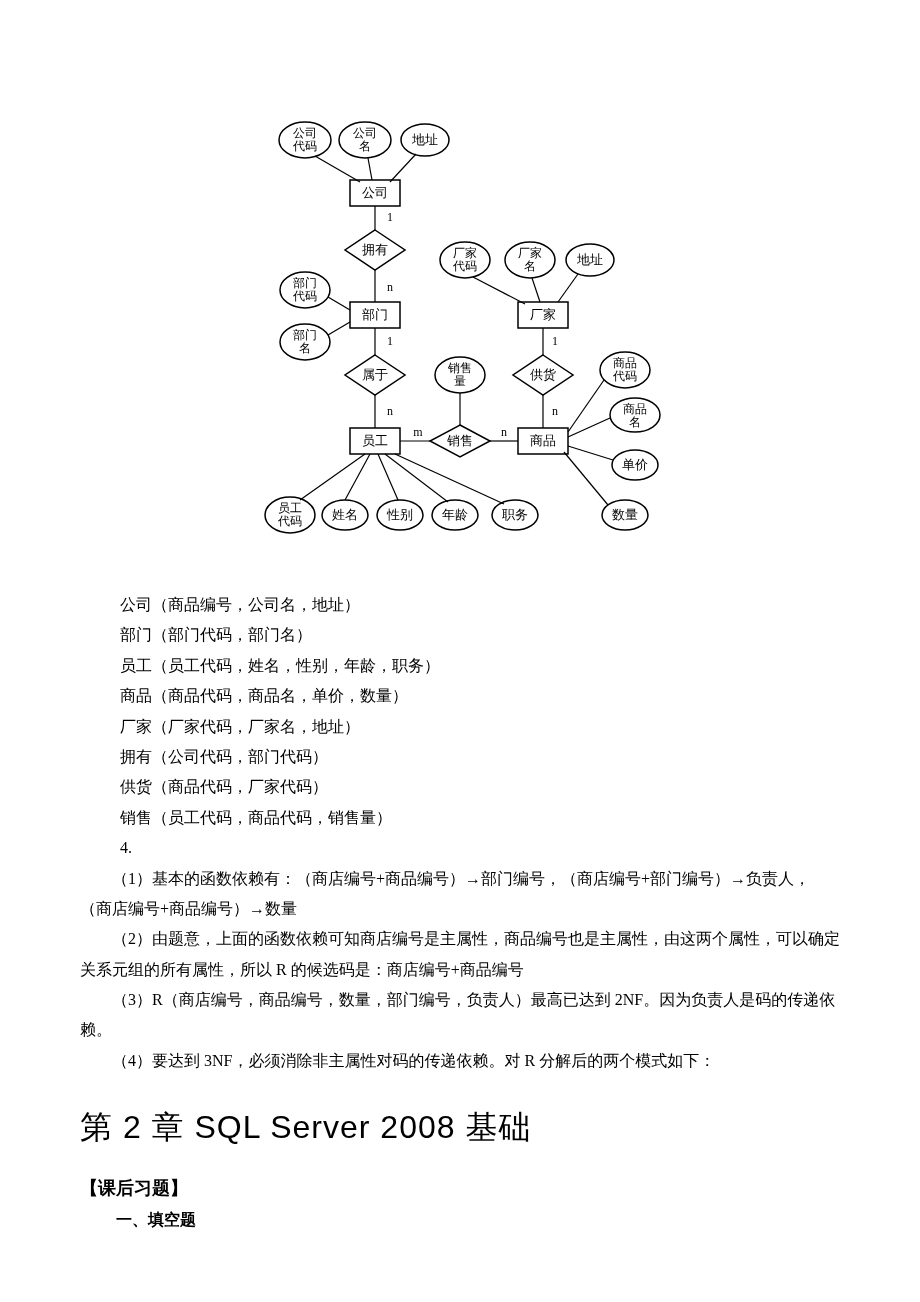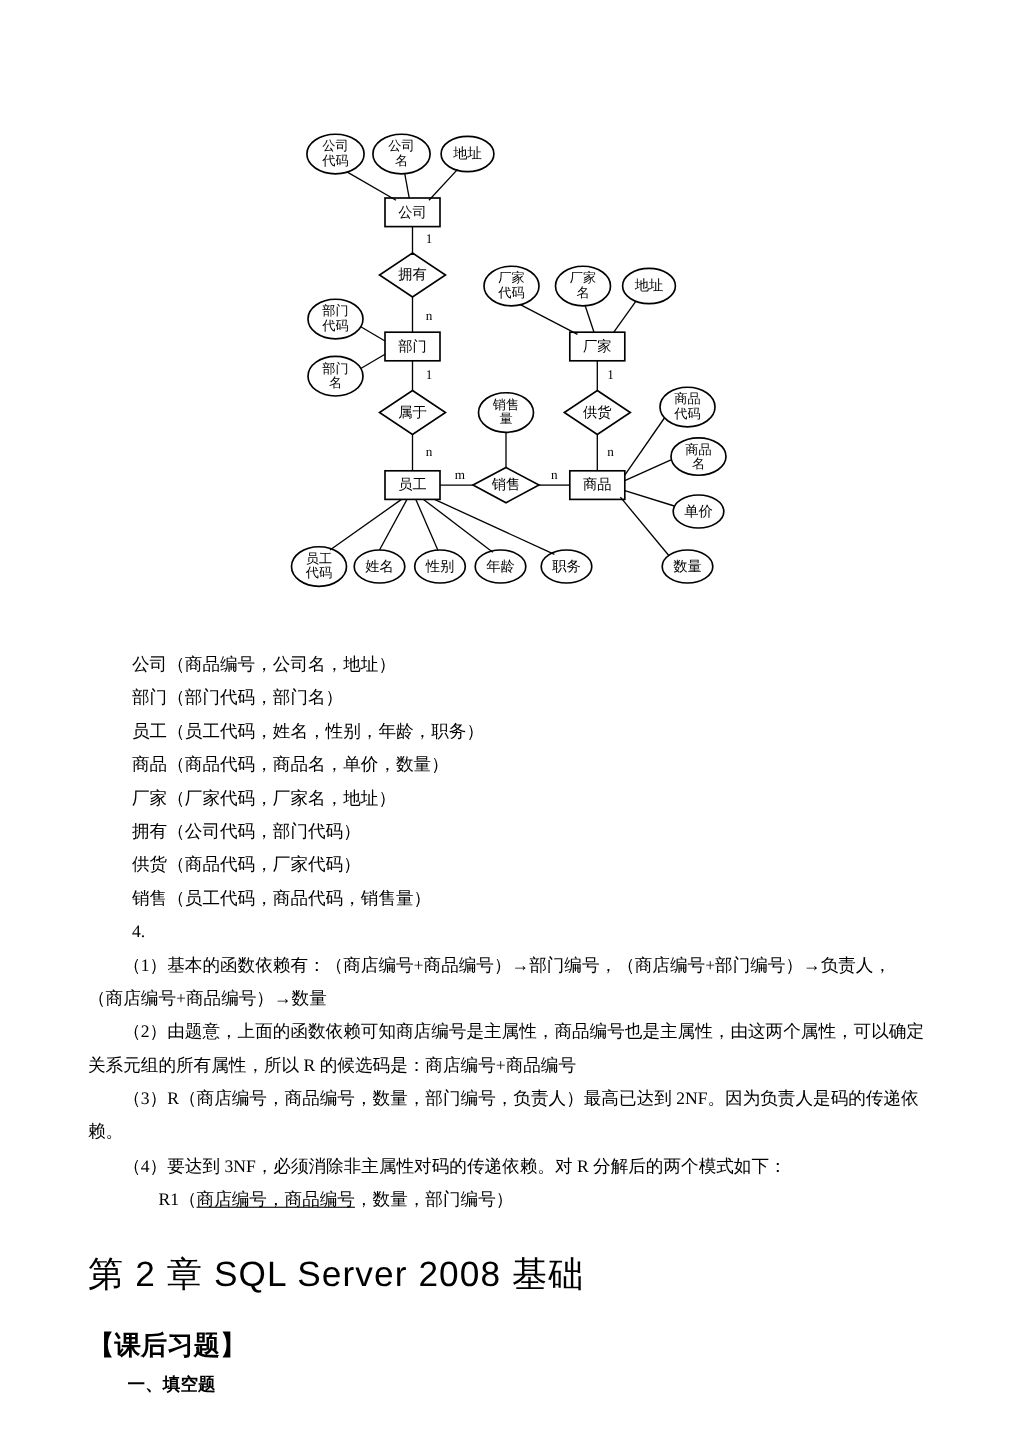--- a/index.html
+++ b/index.html
@@ -46,21 +46,21 @@
   h2.chapter {
     font-family: "Microsoft YaHei", Arial, sans-serif;
     font-weight: normal;
     font-size: 32px;
     margin: 30px 0 10px 0;
     letter-spacing: 1px;
   }
   h3.section {
     font-family: "SimHei", "黑体", sans-serif;
     font-weight: bold;
-    font-size: 24px;
+    font-size: 18px;
     margin: 26px 0 10px 0;
   }
   .subheading {
     font-family: "SimHei", "黑体", sans-serif;
     font-weight: bold;
     margin-left: 36px;
     margin-top: 8px;
   }
 
   
@@ -229,23 +229,20 @@
     <div>供货（商品代码，厂家代码）</div>
     <div>销售（员工代码，商品代码，销售量）</div>
     <div>4.</div>
   </div>
 
   <div class="body-text">
     <div class="indent">（1）基本的函数依赖有：（商店编号+商品编号）→部门编号，（商店编号+部门编号）→负责人，（商店编号+商品编号）→数量</div>
     <div class="indent">（2）由题意，上面的函数依赖可知商店编号是主属性，商品编号也是主属性，由这两个属性，可以确定关系元组的所有属性，所以 R 的候选码是：商店编号+商品编号</div>
     <div class="indent">（3）R（商店编号，商品编号，数量，部门编号，负责人）最高已达到 2NF。因为负责人是码的传递依赖。</div>
     <div class="indent">（4）要达到 3NF，必须消除非主属性对码的传递依赖。对 R 分解后的两个模式如下：</div>
-    <div class="indent2">
-      <span>R1（</span><span class="underline">商店编号，商品编号</span><span>，数量，部门编号）</span>
-    </div>
   </div>
 
   <h2 class="chapter">第 2 章   SQL Server 2008 基础</h2>
 
   <h3 class="section">【课后习题】</h3>
 
   <div class="subheading">一、填空题</div>
 
 </div>
 

